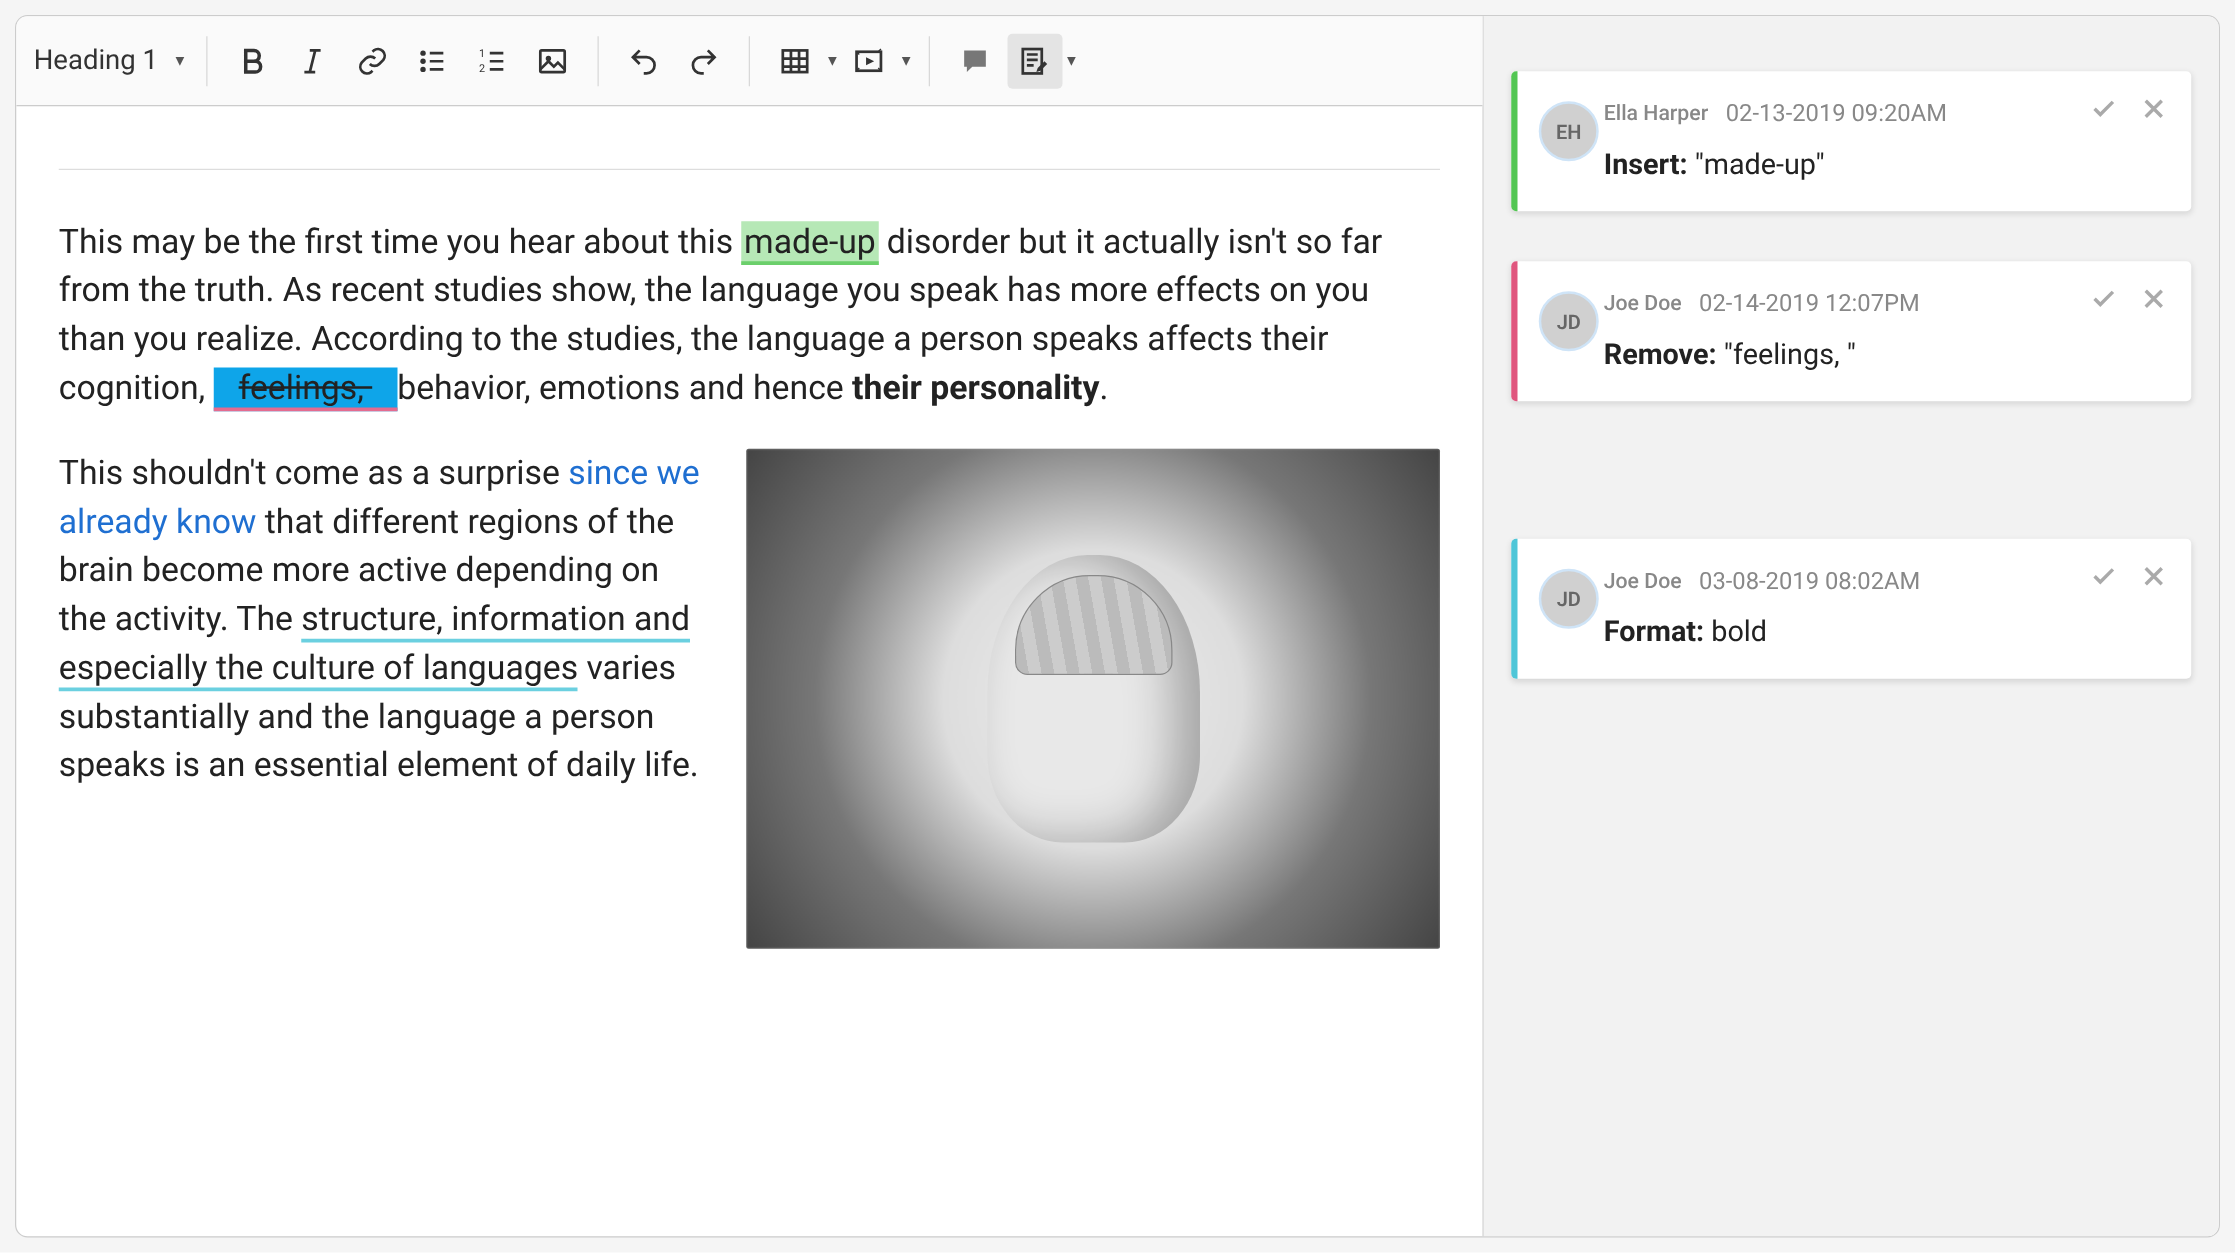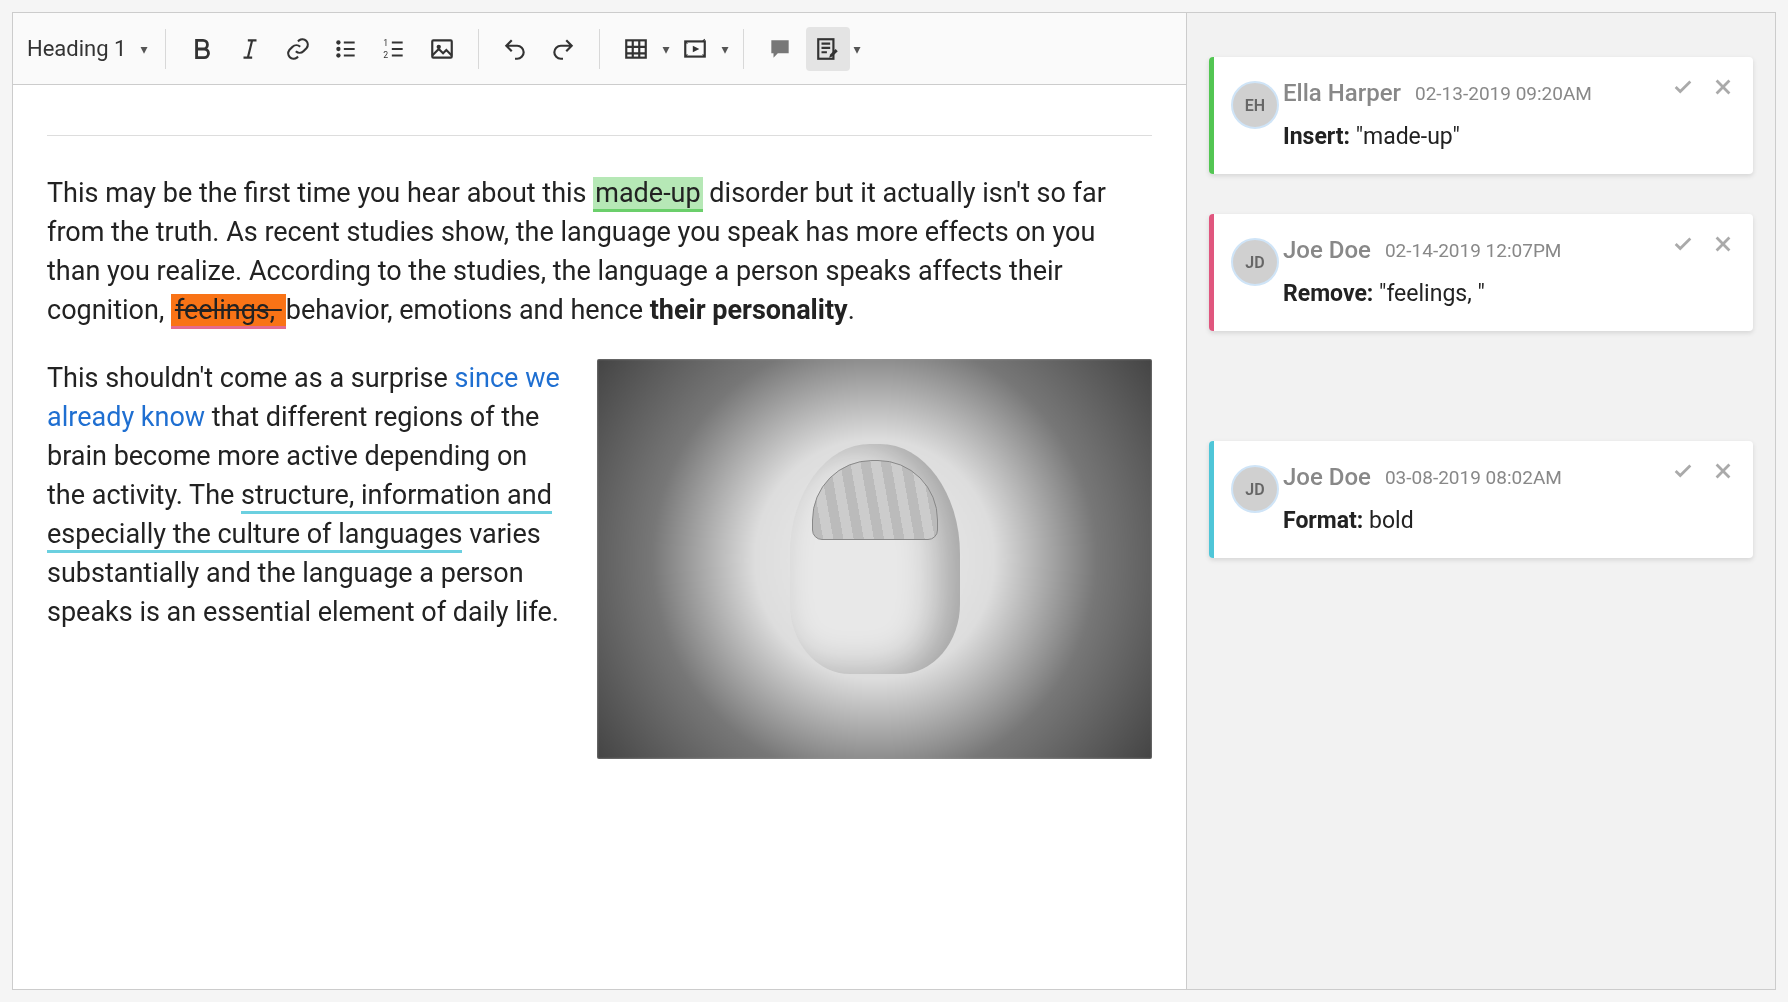--- a/index.html
+++ b/index.html
@@ -9,21 +9,21 @@
     width: 1788px;
     height: 1002px;
     padding: 12px;
   }
   .app {
     display: flex;
     width: 100%;
     height: 100%;
     background: #fff;
     border: 1px solid #ccc;
-    border-radius: 0;
+    border-radius: 10px;
     overflow: hidden;
   }
   .editor-col {
     flex: 1;
     min-width: 0;
     display: flex;
     flex-direction: column;
     border-right: 1px solid #ccc;
   }
   .toolbar {
@@ -92,24 +92,24 @@
     line-height: 1.45;
     margin-bottom: 28px;
   }
   .ins-mark {
     background: #b6e8b6;
     border-bottom: 3px solid #6bcf6b;
     padding: 0 2px;
     margin-top: 12px;
   }
   .del-mark {
-    background: #f97316;
+    background: #0ea5e9;
     border-bottom: 3px solid #e46b8f;
     text-decoration: line-through;
-    padding: 0 4px;
+    padding: 0 20px;
   }
   .link {
     color: #1f6fd1;
   }
   .teal-underline {
     border-bottom: 3px solid #6bd0e0;
   }
   .bold { font-weight: 700; }
   .float-img {
     float: right;
@@ -187,21 +187,21 @@
     display:flex;align-items:center;justify-content:center;
     font-size:16px;color:#666;font-weight:600;
   }
   .sugg-body { flex: 1; min-width: 0; }
   .sugg-head {
     display: flex;
     align-items: center;
     gap: 14px;
     margin-bottom: 16px;
   }
-  .sugg-name { font-size: 24px; color: #888; font-weight: 500; }
+  .sugg-name { font-size: 17px; color: #888; font-weight: 500; }
   .sugg-date { font-size: 19px; color: #888; }
   .sugg-actions {
     position: absolute;
     right: 12px;
     top: 12px;
     display: flex;
     gap: 4px;
   }
   .sugg-actions .act {
     width: 36px;

